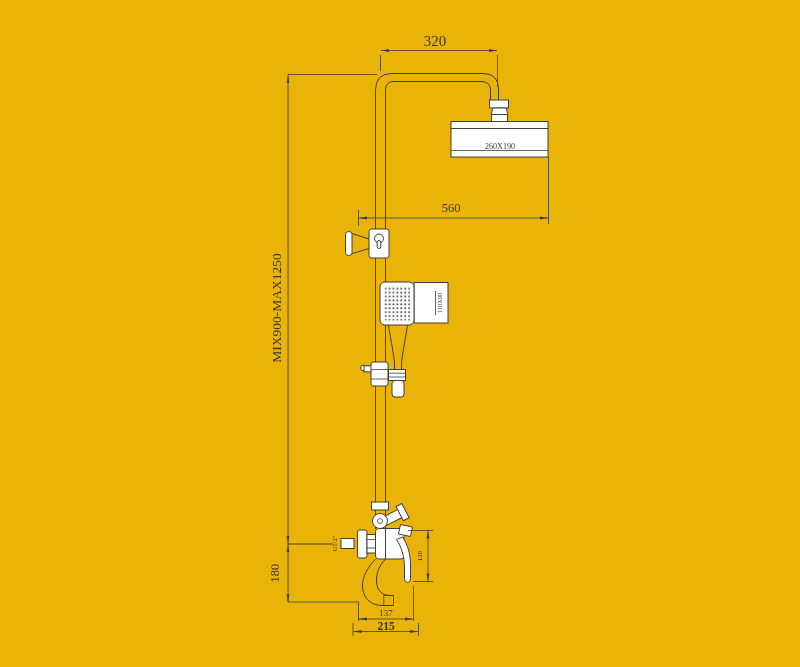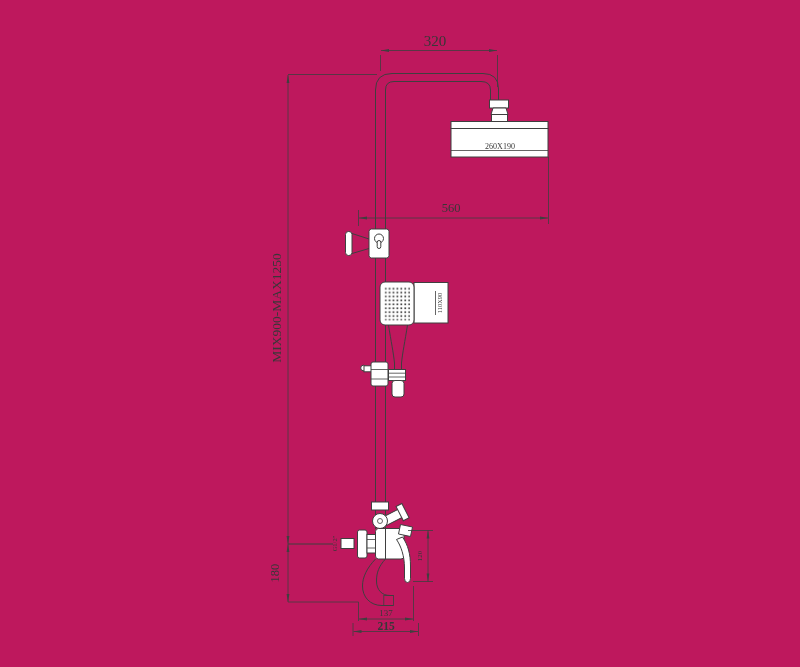--- a/index.html
+++ b/index.html
@@ -1,16 +1,16 @@
 <!DOCTYPE html>
 <html><head>
 <meta charset="utf-8">
 <style>
   html,body{margin:0;padding:0;background:#ffffff;}
-  .stage{width:800px;height:667px;position:relative;background:#be185d;overflow:hidden;}
+  .stage{width:800px;height:667px;position:relative;background:#eab308;overflow:hidden;}
   svg{display:block;}
   .dimtext{font-family:"Liberation Serif","DejaVu Serif",serif;fill:#383838;}
   .ln{fill:none;stroke:#3f3f3f;stroke-width:1;}
   .fw{fill:#ffffff;stroke:#3f3f3f;stroke-width:1;}
   .ar{fill:#3f3f3f;stroke:none;}
   .thin{stroke-width:0.8;}
 </style>
 </head>
 <body>
 

